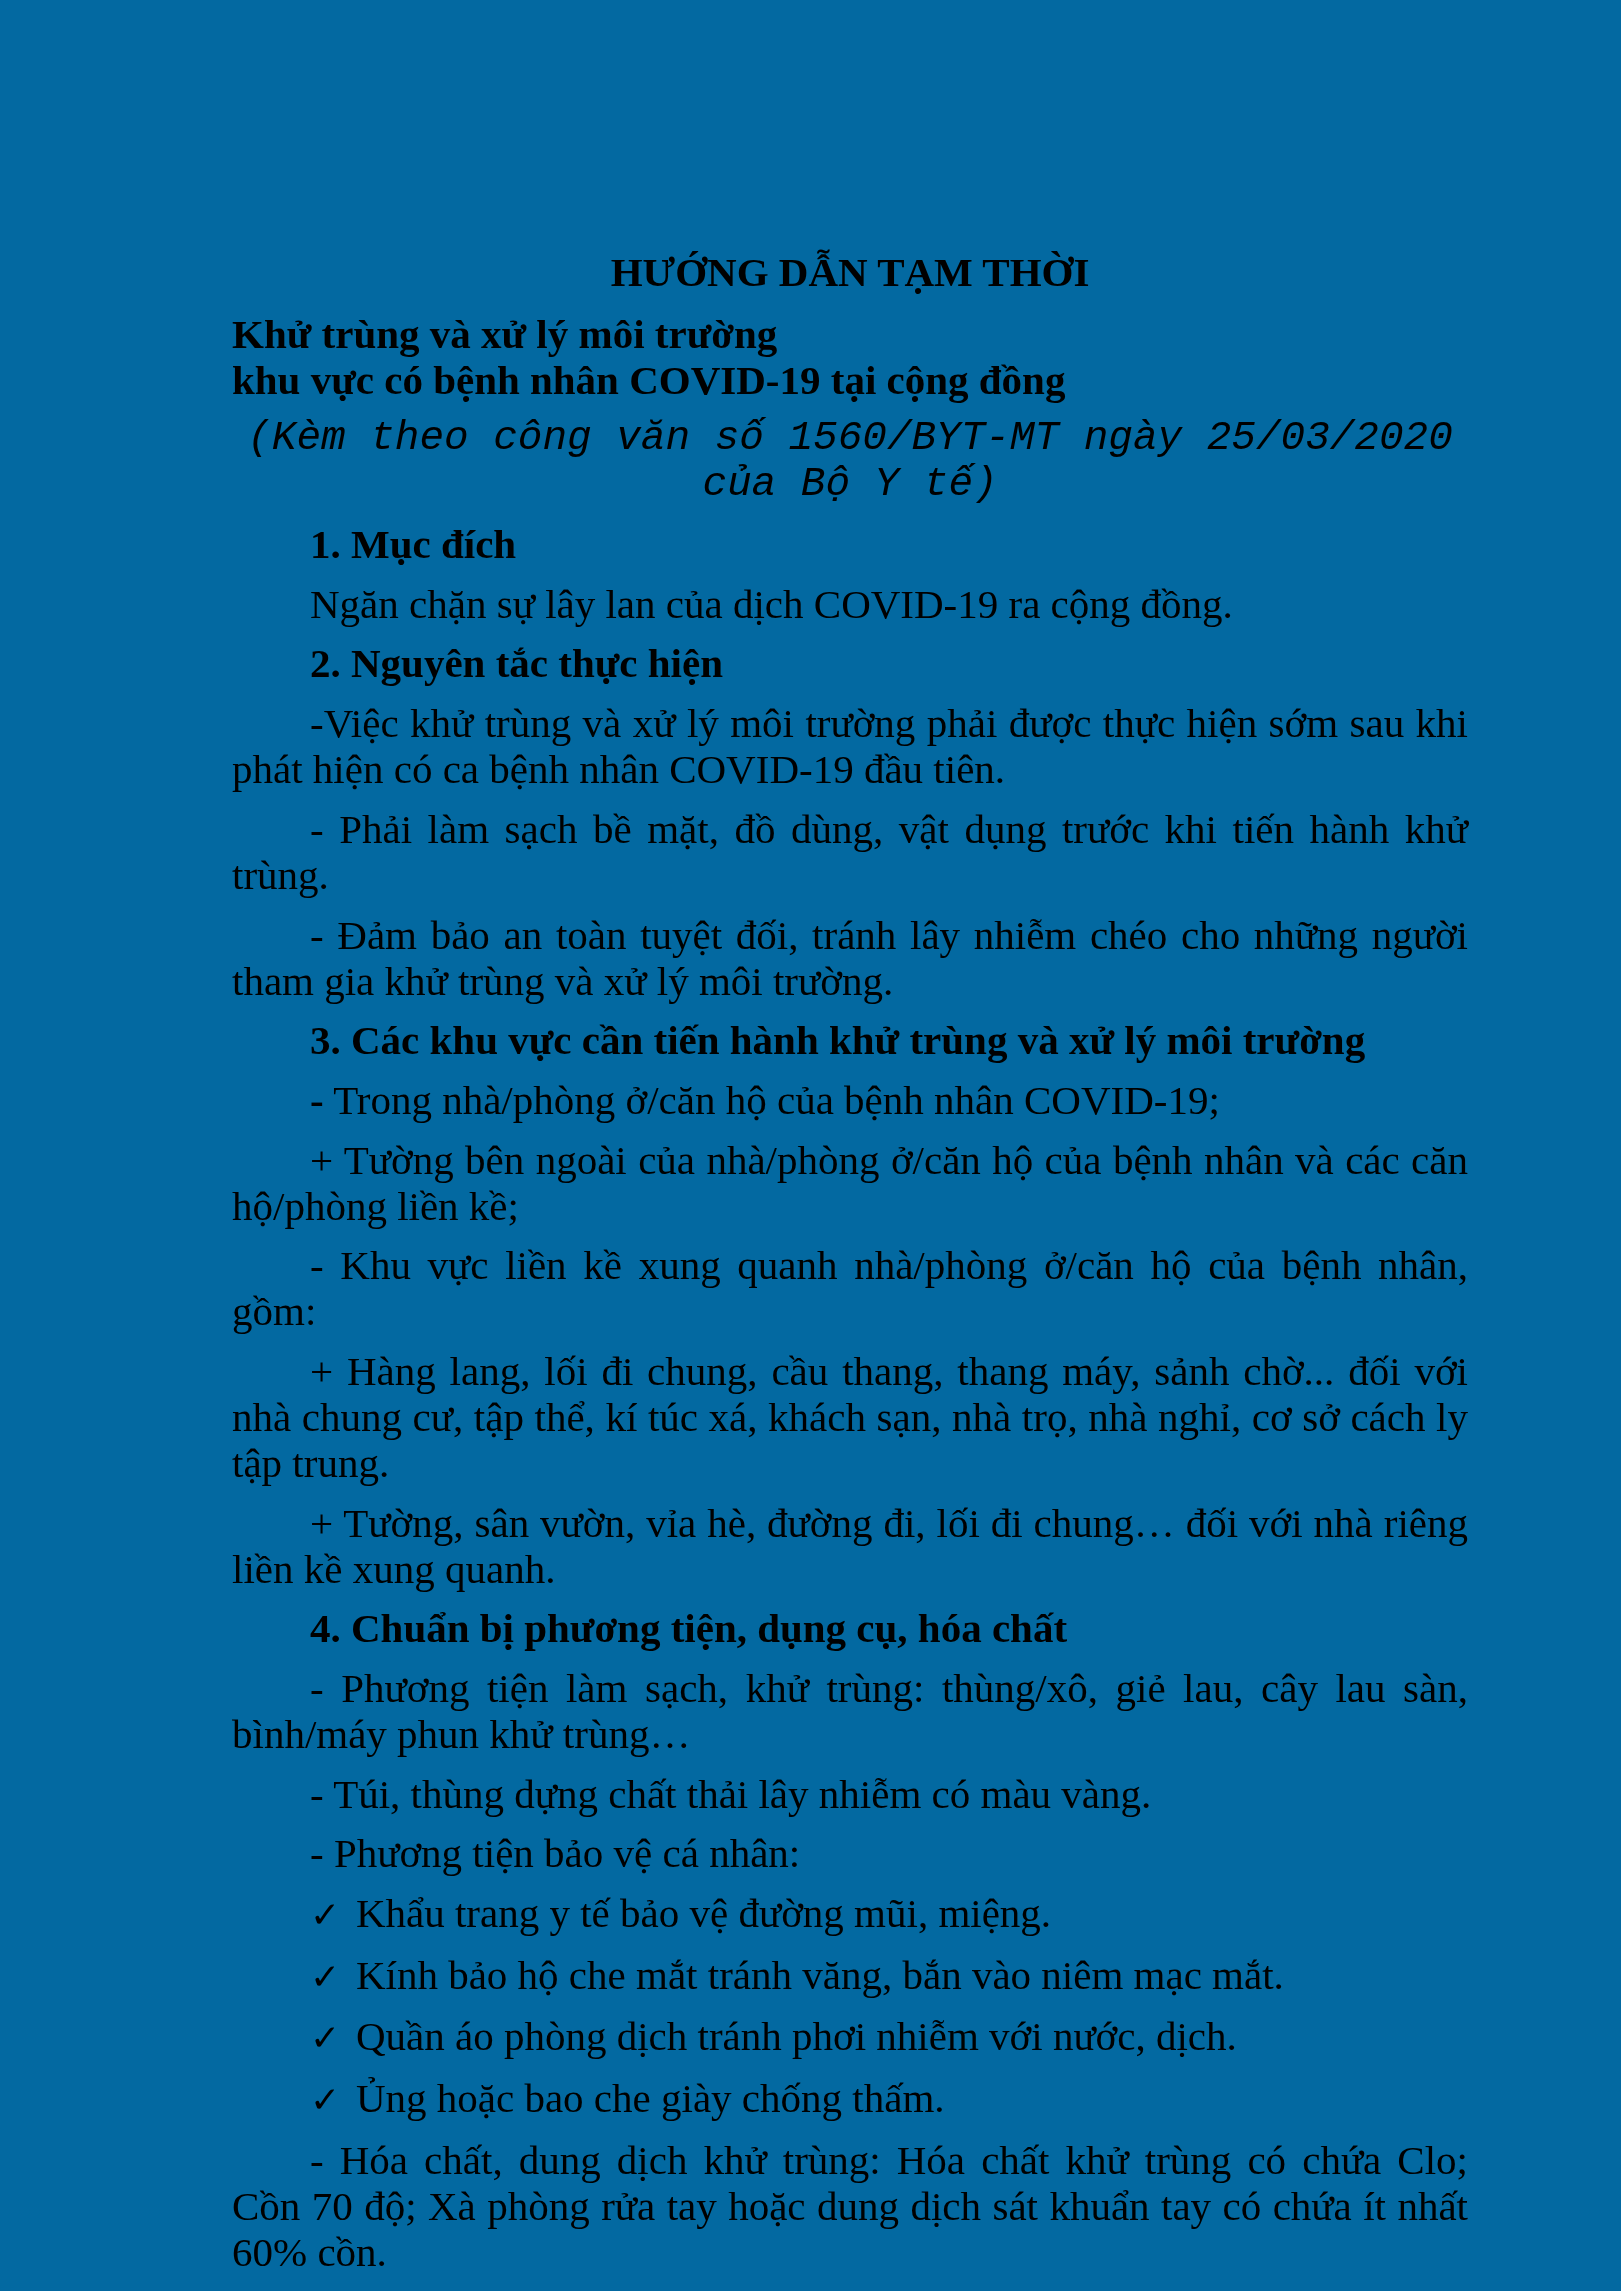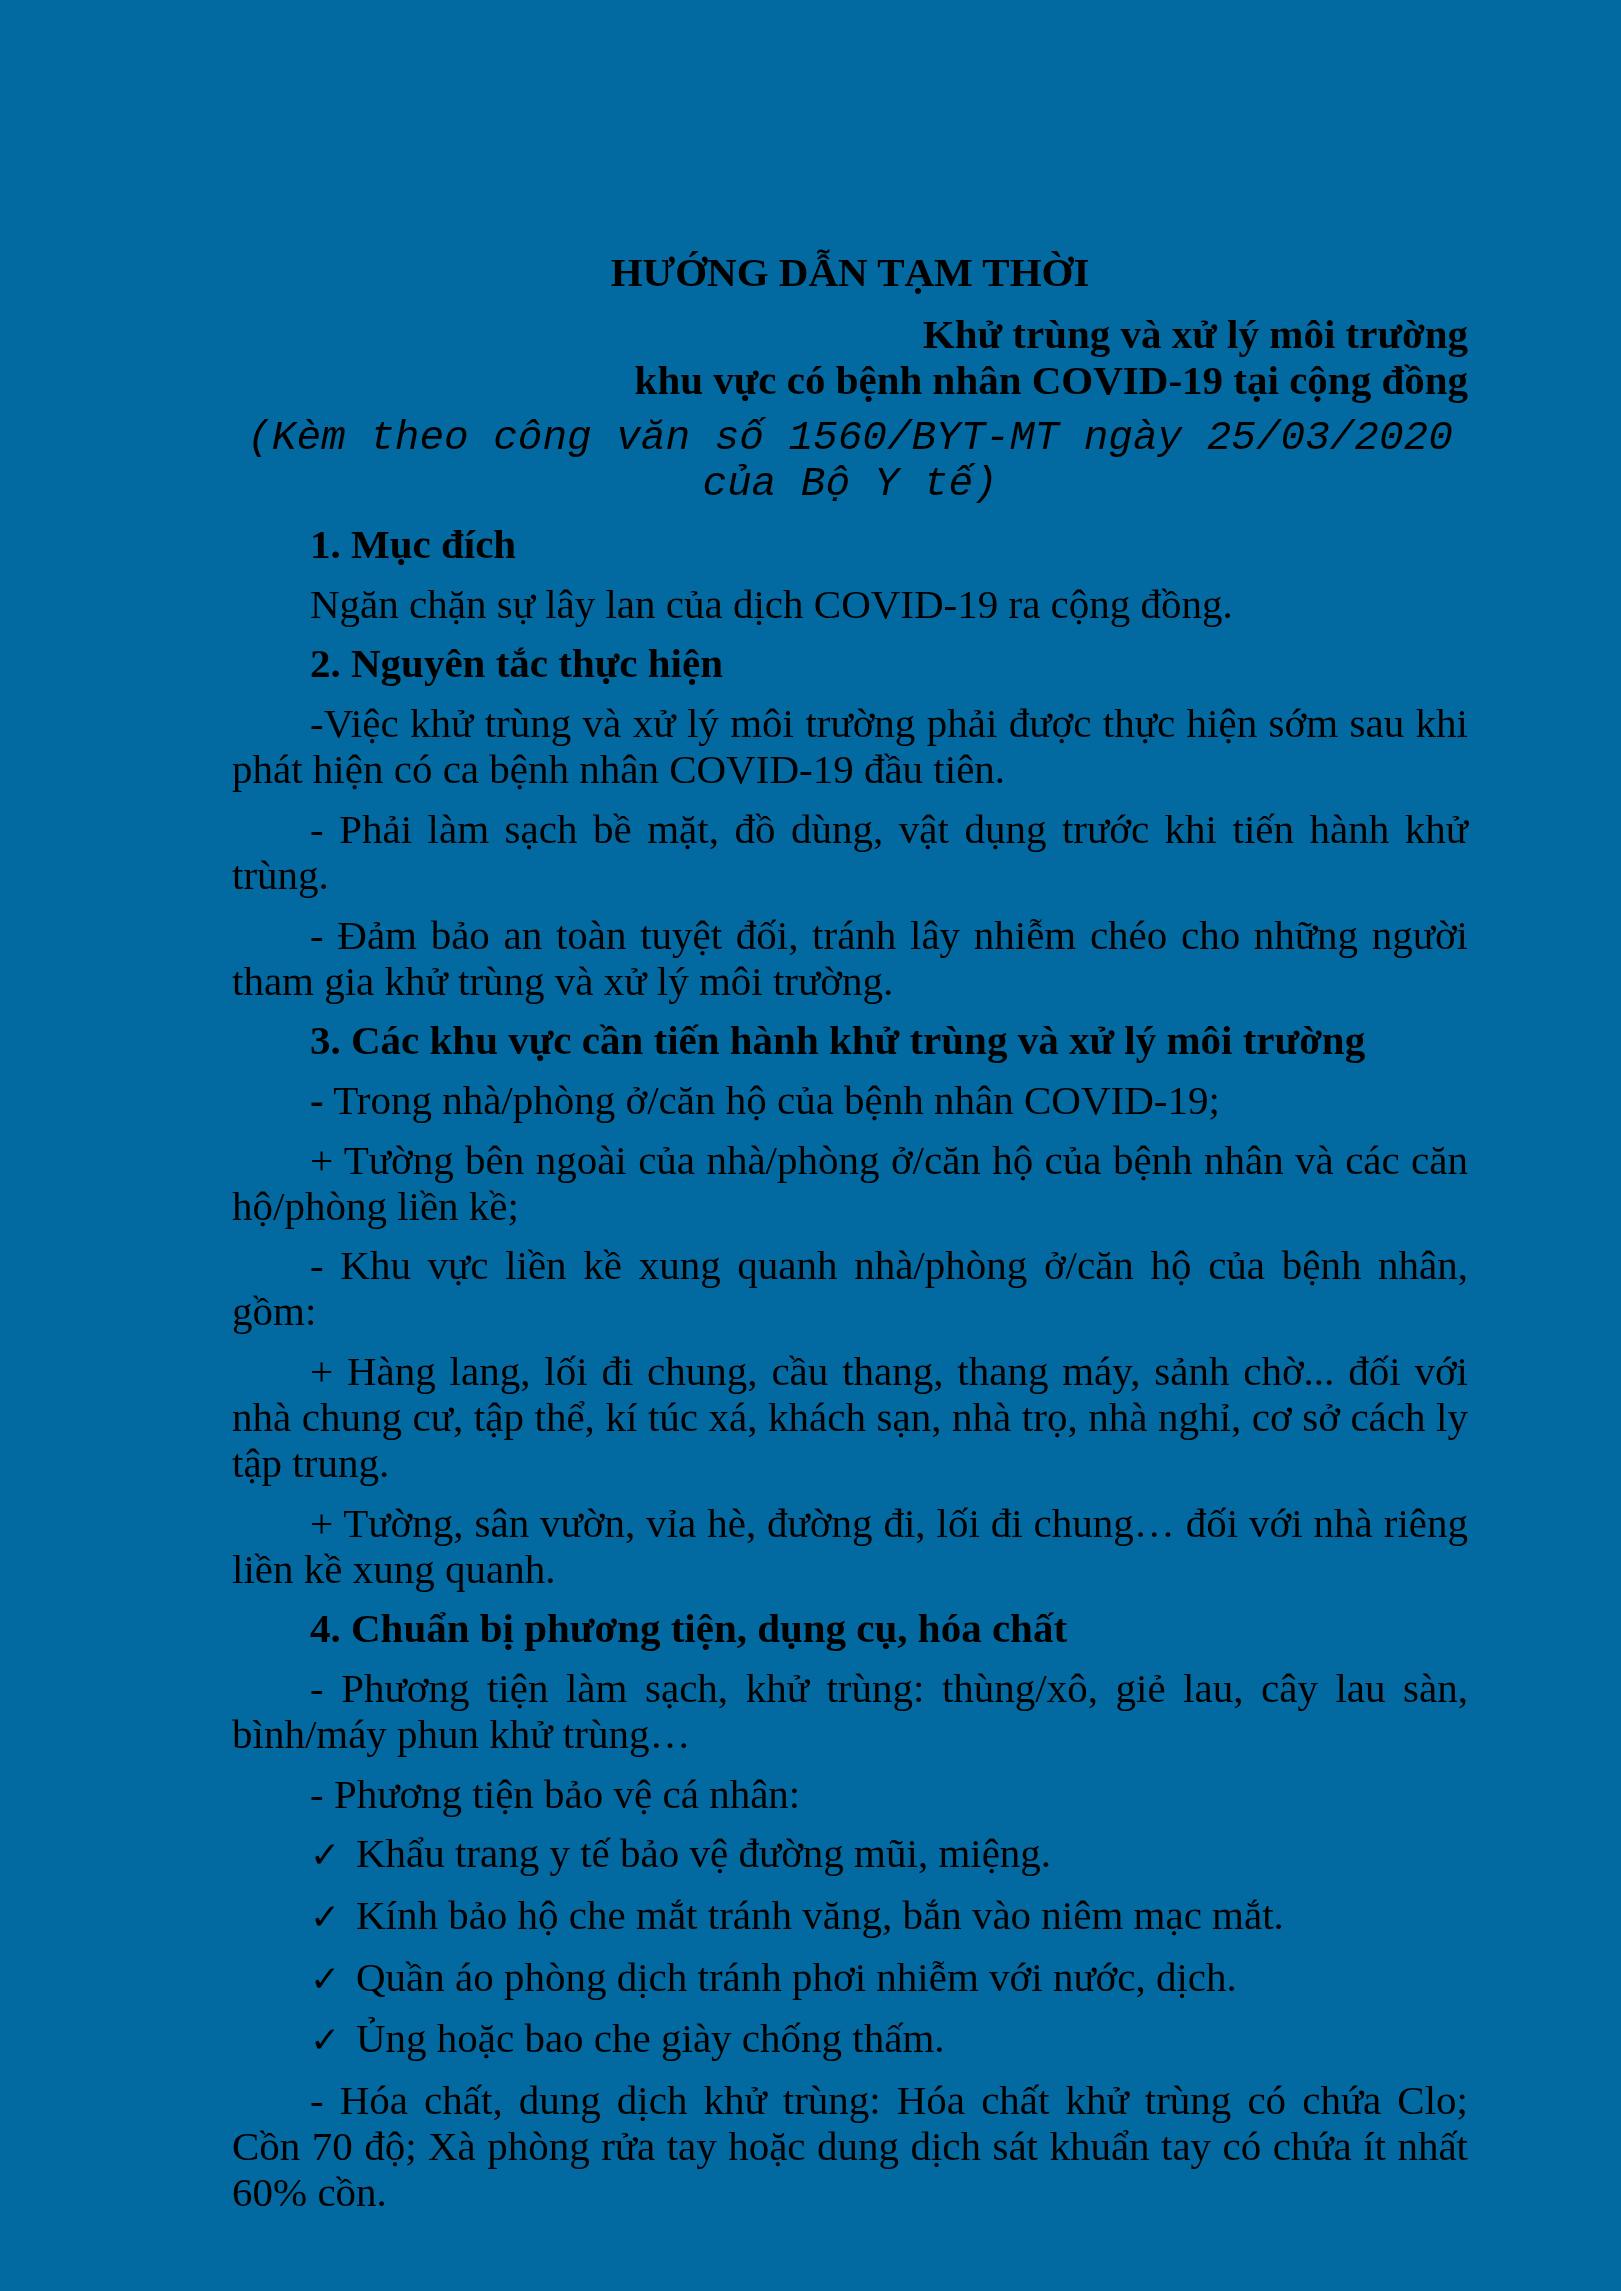--- a/index.html
+++ b/index.html
@@ -24,21 +24,21 @@
     width: 1236px;
     font-size: 41px;
     line-height: 46px;
   }
   .doc-title {
     text-align: center;
     font-weight: bold;
     margin: 0 0 15.7px 0;
   }
   .doc-subtitle {
-    text-align: right;
+    text-align: left;
     font-weight: bold;
     margin: 0 0 12.7px 0;
   }
   .attachment-note {
     text-align: center;
     font-style: italic;
     margin: 0;
     font-family: Liberation Mono, monospace;
   }
   p.para {
@@ -86,20 +86,21 @@
         <p class="para body">- Phải làm sạch bề mặt, đồ dùng, vật dụng trước khi tiến hành khử trùng.</p>
         <p class="para body">- Đảm bảo an toàn tuyệt đối, tránh lây nhiễm chéo cho những người tham gia khử trùng và xử lý môi trường.</p>
         <p class="para heading">3. Các khu vực cần tiến hành khử trùng và xử lý môi trường</p>
         <p class="para body"><b>-</b> Trong nhà/phòng ở/căn hộ của bệnh nhân COVID-19;</p>
         <p class="para body">+ Tường bên ngoài của nhà/phòng ở/căn hộ của bệnh nhân và các căn hộ/phòng liền kề;</p>
         <p class="para body">- Khu vực liền kề xung quanh nhà/phòng ở/căn hộ của bệnh nhân, gồm:</p>
         <p class="para body">+ Hàng lang, lối đi chung, cầu thang, thang máy, sảnh chờ... đối với nhà chung cư, tập thể, kí túc xá, khách sạn, nhà trọ, nhà nghỉ, cơ sở cách ly tập trung.</p>
         <p class="para body">+ Tường, sân vườn, vỉa hè, đường đi, lối đi chung… đối với nhà riêng liền kề xung quanh.</p>
         <p class="para heading">4. Chuẩn bị phương tiện, dụng cụ, hóa chất</p>
         <p class="para body">- Phương tiện làm sạch, khử trùng: thùng/xô, giẻ lau, cây lau sàn, bình/máy phun khử trùng…</p>
+        <p class="para body">- Túi, thùng dựng chất thải lây nhiễm có màu vàng.</p>
         <p class="para body">- Phương tiện bảo vệ cá nhân:</p>
         <p class="para check"><span class="checkmark">✓</span>Khẩu trang y tế bảo vệ đường mũi, miệng.</p>
         <p class="para check"><span class="checkmark">✓</span>Kính bảo hộ che mắt tránh văng, bắn vào niêm mạc mắt.</p>
         <p class="para check"><span class="checkmark">✓</span>Quần áo phòng dịch tránh phơi nhiễm với nước, dịch.</p>
         <p class="para check"><span class="checkmark">✓</span>Ủng hoặc bao che giày chống thấm.</p>
         <p class="para body">- Hóa chất, dung dịch khử trùng: Hóa chất khử trùng có chứa Clo; Cồn 70 độ; Xà phòng rửa tay hoặc dung dịch sát khuẩn tay có chứa ít nhất 60% cồn.</p>
       </div>
 
   </div>
 </div>

